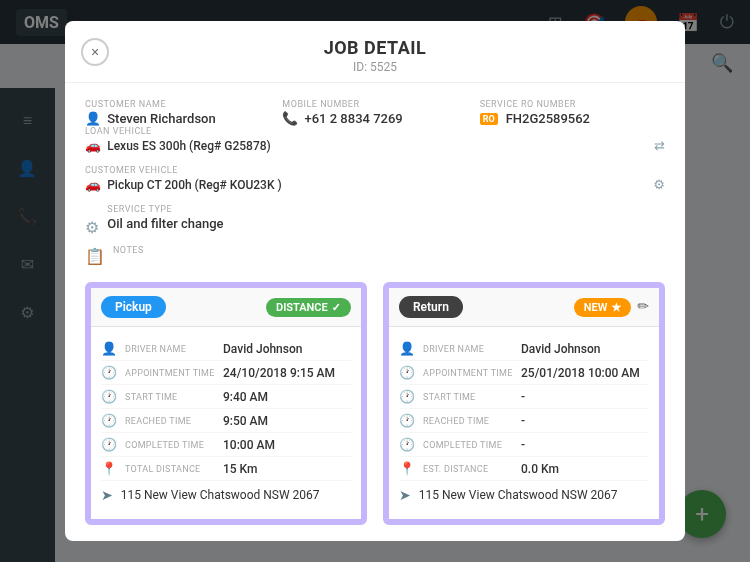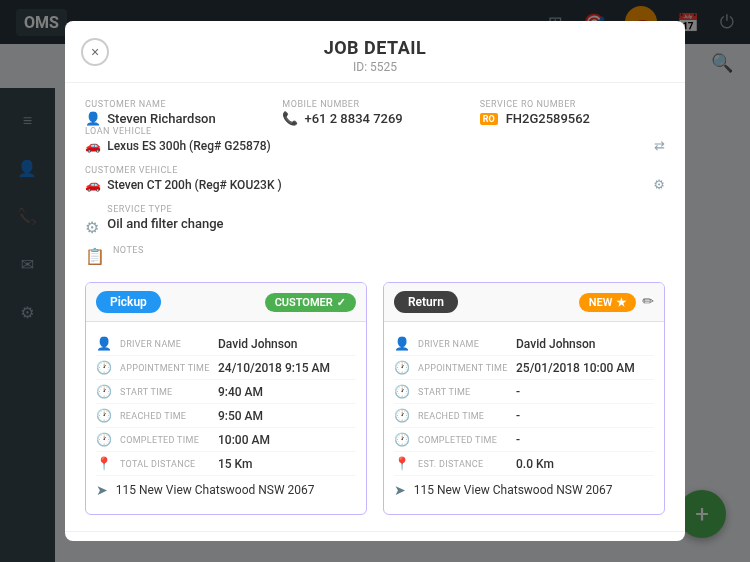--- a/index.html
+++ b/index.html
@@ -176,21 +176,21 @@
     }
 
     
     .tabs-container {
       display: grid;
       grid-template-columns: 1fr 1fr;
       gap: 16px;
     }
 
     .tab-panel {
-      border: 1px solid #c4b5fd;
+      border: 6px solid #c4b5fd;
       border-radius: 6px;
       overflow: hidden;
     }
 
     .tab-header {
       display: flex;
       align-items: center;
       justify-content: space-between;
       padding: 8px 10px;
       background: #f9f9f9;
@@ -471,21 +471,21 @@
           <div class="info-value">
             <span style="color:#90a4ae;">🚗</span>
             <span style="font-size:12px;">Lexus ES 300h (Reg# G25878)</span>
             <span style="color:#90a4ae; margin-left:auto;">⇄</span>
           </div>
         </div>
         <div class="info-field">
           <div class="info-label">CUSTOMER VEHICLE</div>
           <div class="info-value">
             <span style="color:#90a4ae;">🚗</span>
-            <span style="font-size:12px;">Steven CT 200h (Reg# KOU23K )</span>
+            <span style="font-size:12px;">Pickup CT 200h (Reg# KOU23K )</span>
             <span style="color:#90a4ae; margin-left:auto;">⚙</span>
           </div>
         </div>
       </div>
 
       <div class="service-row">
         <span style="color:#90a4ae; margin-top:14px;">⚙</span>
         <div class="info-field">
           <div class="info-label">SERVICE TYPE</div>
           <div class="info-value" style="font-size:13px;">Oil and filter change</div>
@@ -496,21 +496,21 @@
         <span style="color:#90a4ae; margin-top:2px;">📋</span>
         <div class="info-label">NOTES</div>
       </div>
 
       <div class="tabs-container">
 
         <div class="tab-panel">
           <div class="tab-header">
             <span class="tab-label-pickup">Pickup</span>
             <span class="tab-status-completed">
-              <span>CUSTOMER</span>
+              <span>DISTANCE</span>
               <span>✓</span>
             </span>
           </div>
           <div class="tab-content">
             <div class="detail-row">
               <span class="detail-icon">👤</span>
               <span class="detail-label">DRIVER NAME</span>
               <span class="detail-value">David Johnson</span>
             </div>
             <div class="detail-row">

